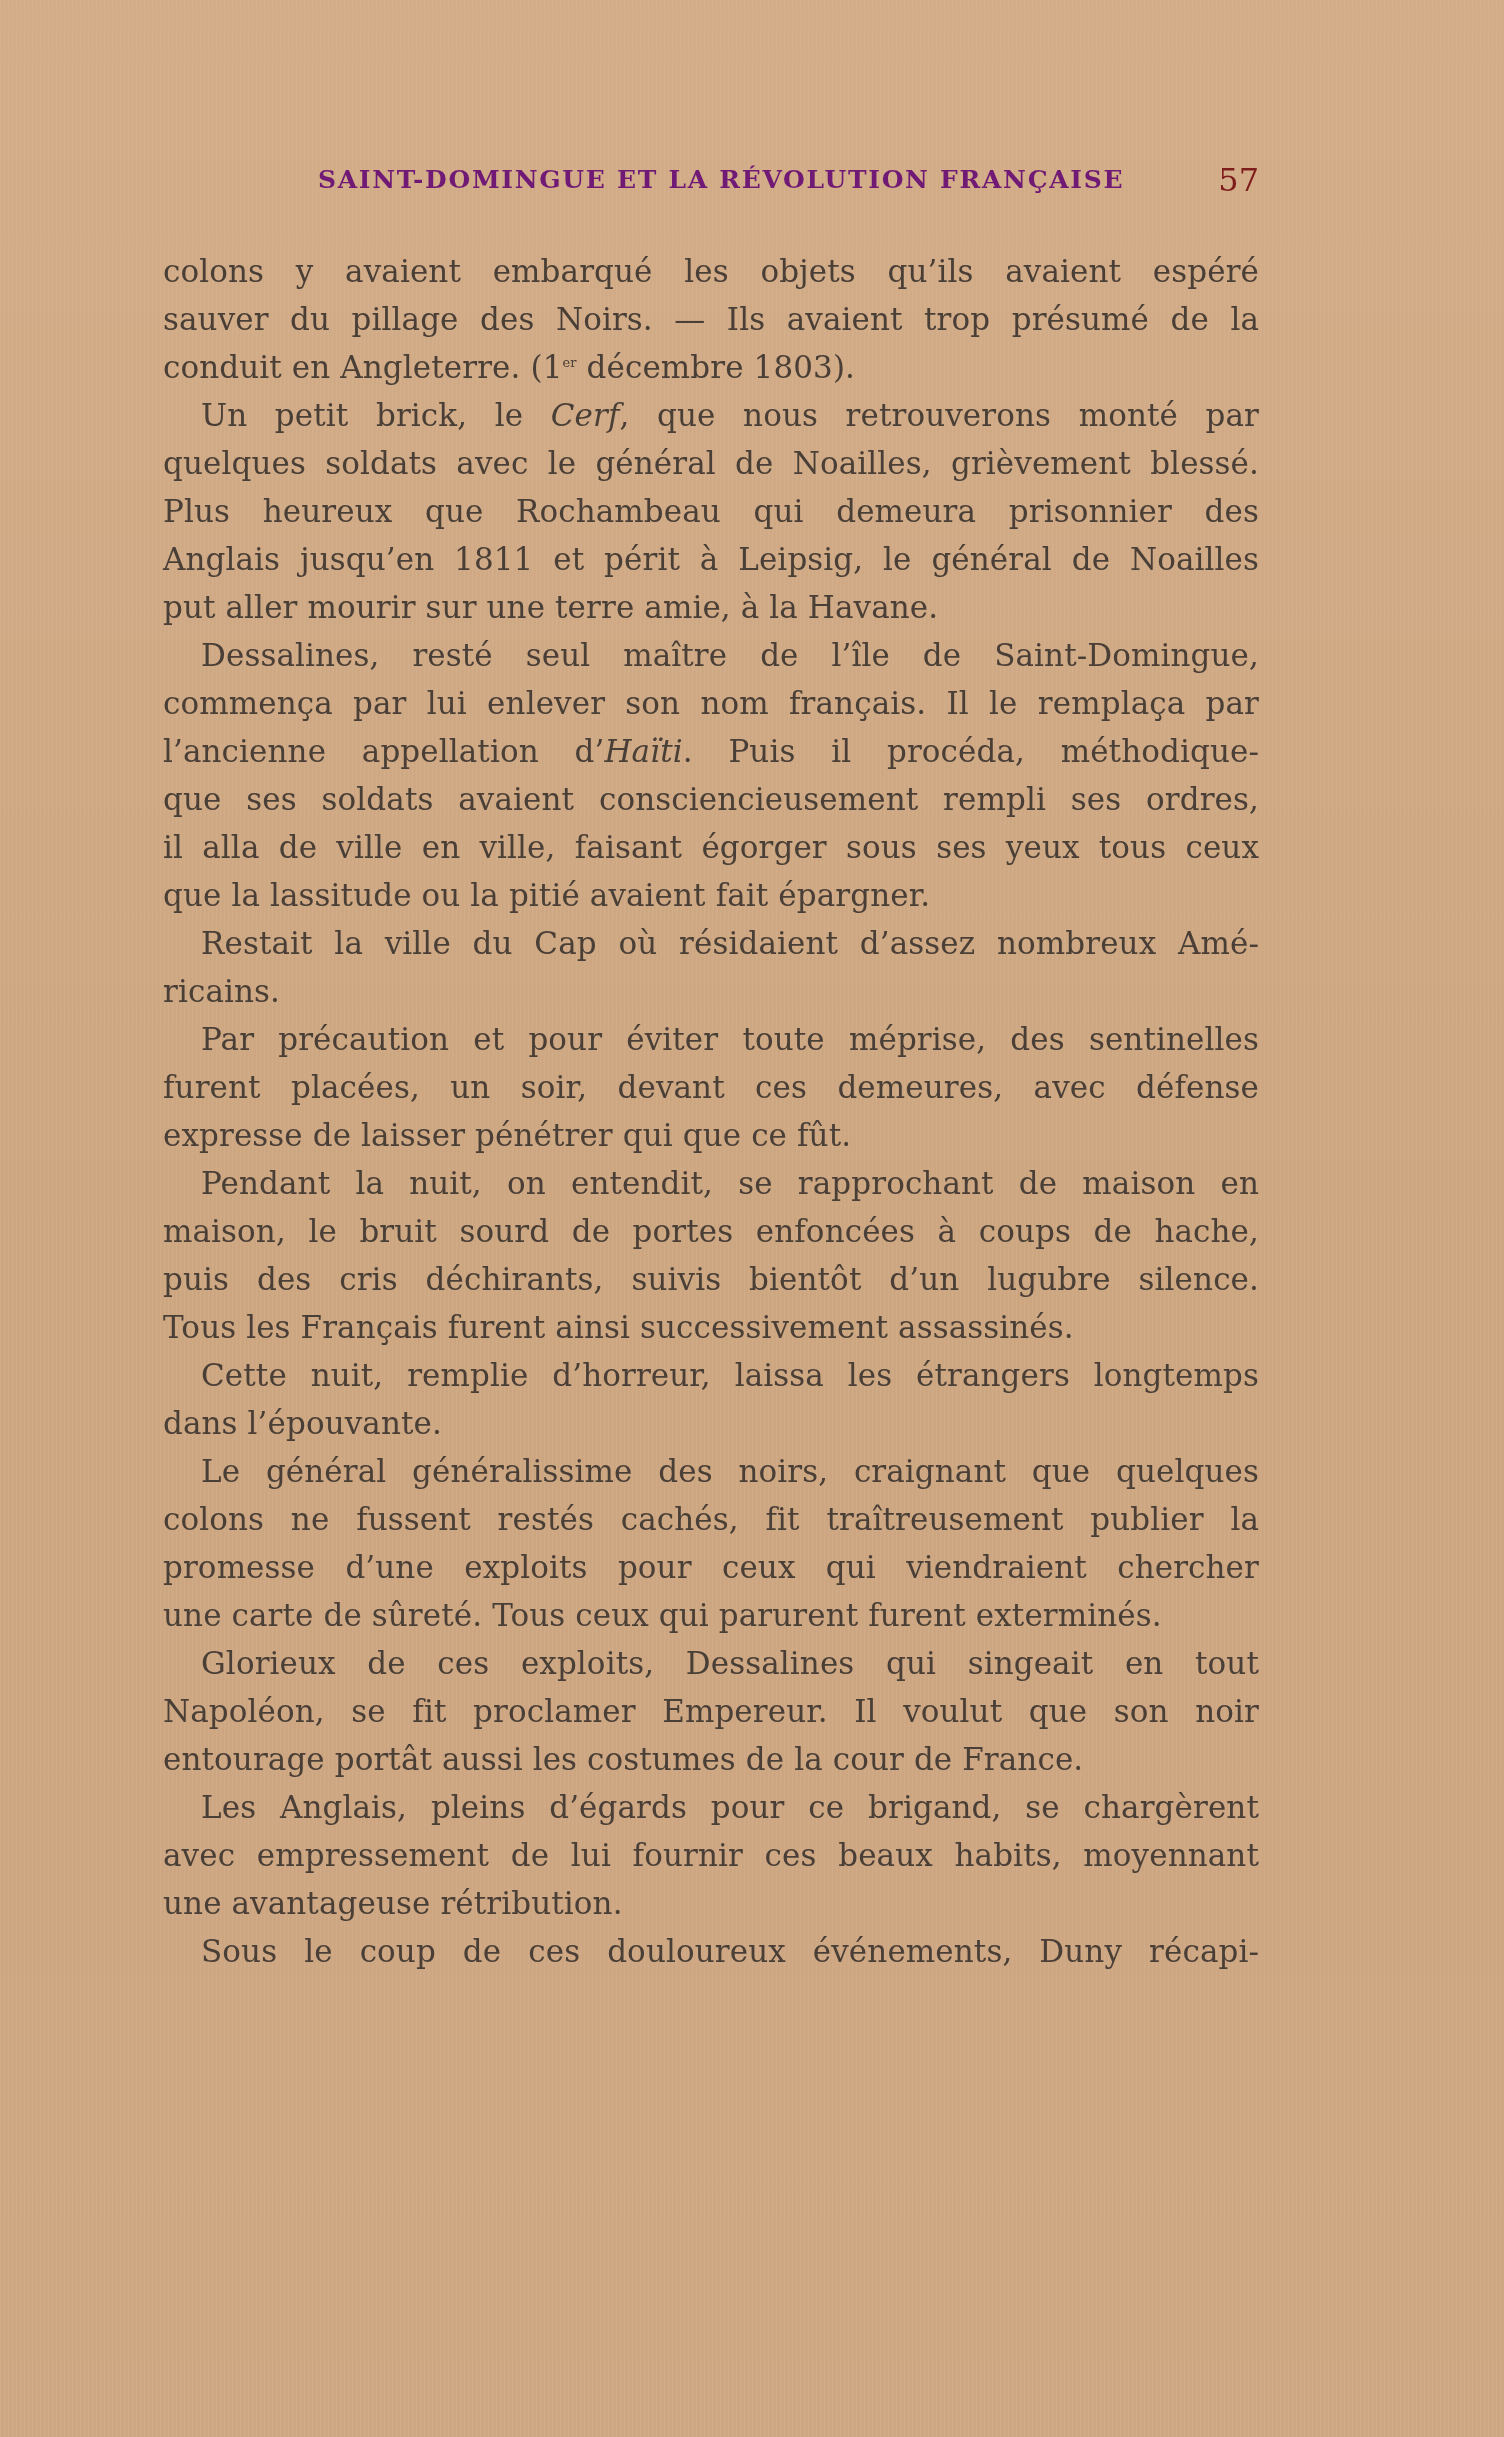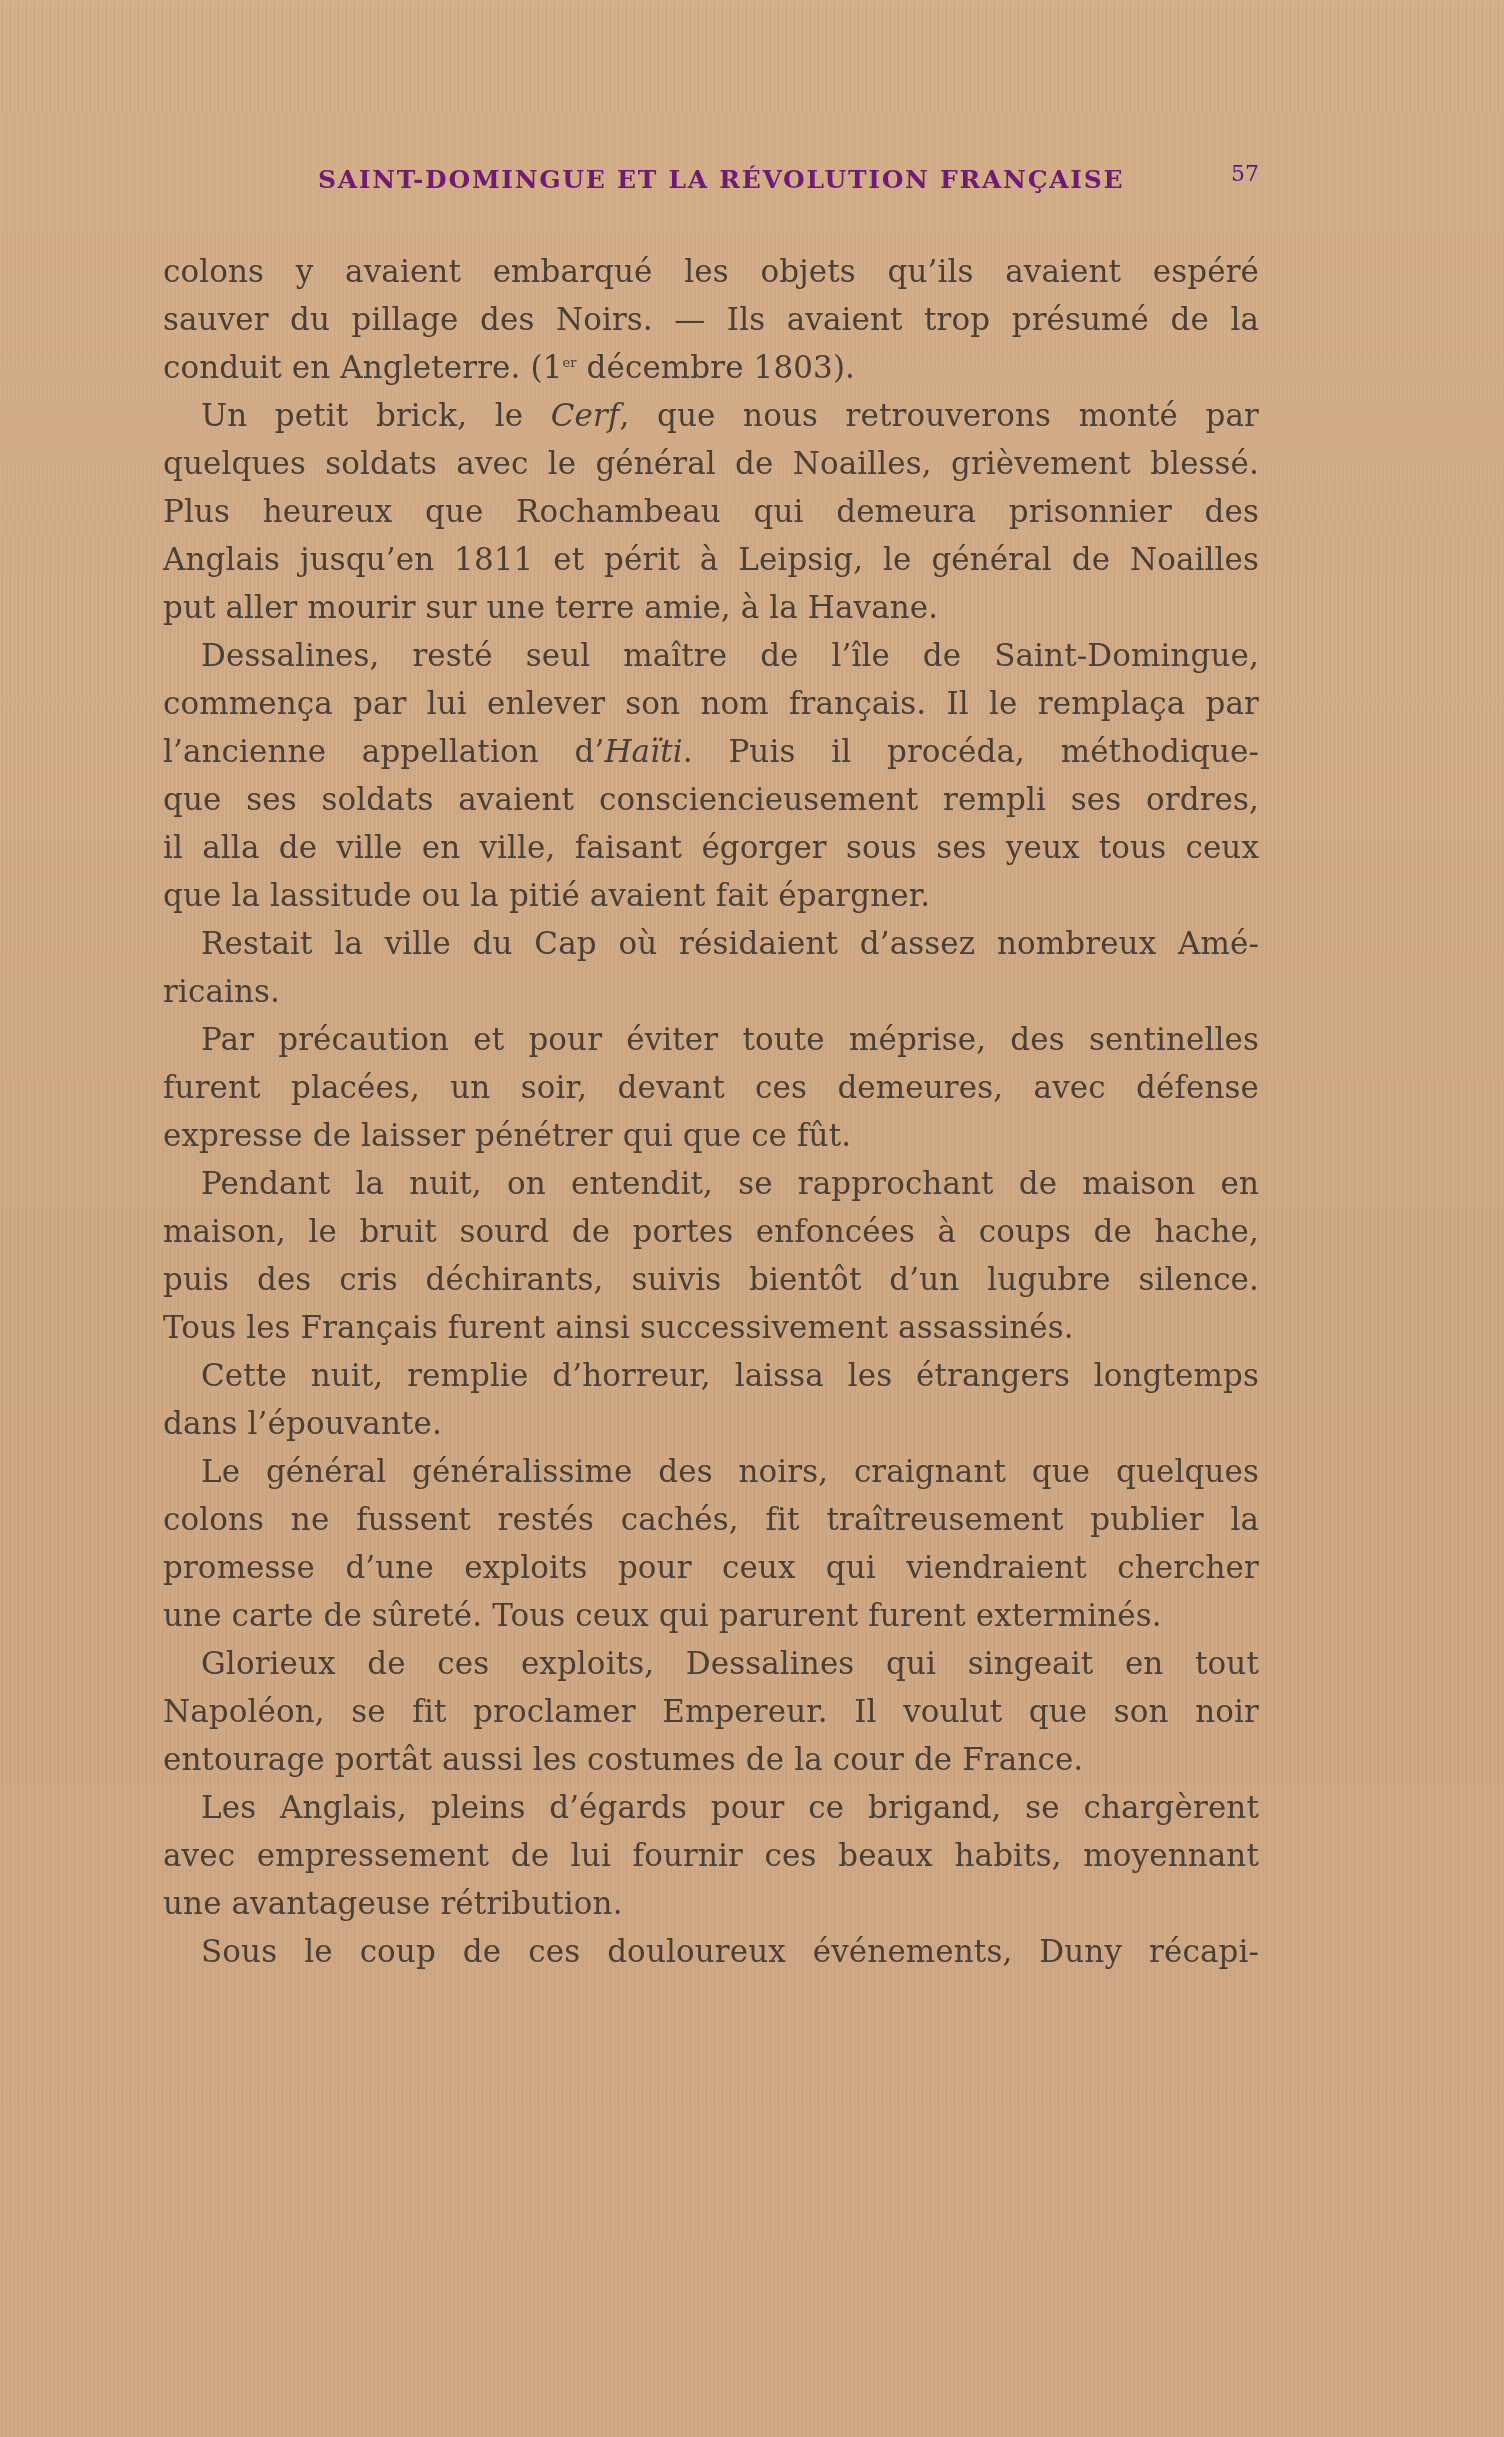--- a/index.html
+++ b/index.html
@@ -18,21 +18,21 @@
   .running-head {
     position: absolute; top: 165px; left: 300px; width: 959px; height: 40px;
   }
   .running-title {
     position: absolute; left: 0; top: 0;
     font-size: 25px; letter-spacing: 1.7px; font-weight: bold;
     color: #701a75; white-space: nowrap; margin-left: 18px;
   }
   .page-number {
     position: absolute; right: 0; top: -4px;
-    font-size: 22px; color: #4c1d95;
+    font-size: 32px; color: #7f1d1d;
   }
   .text-block {
     position: absolute; top: 247px; left: 163px; width: 1096px;
   }
   .line {
     height: 48px; line-height: 48px;
     font-size: 31px; white-space: nowrap;
     text-align: justify; text-align-last: justify;
     letter-spacing: 0.1px;
   }

